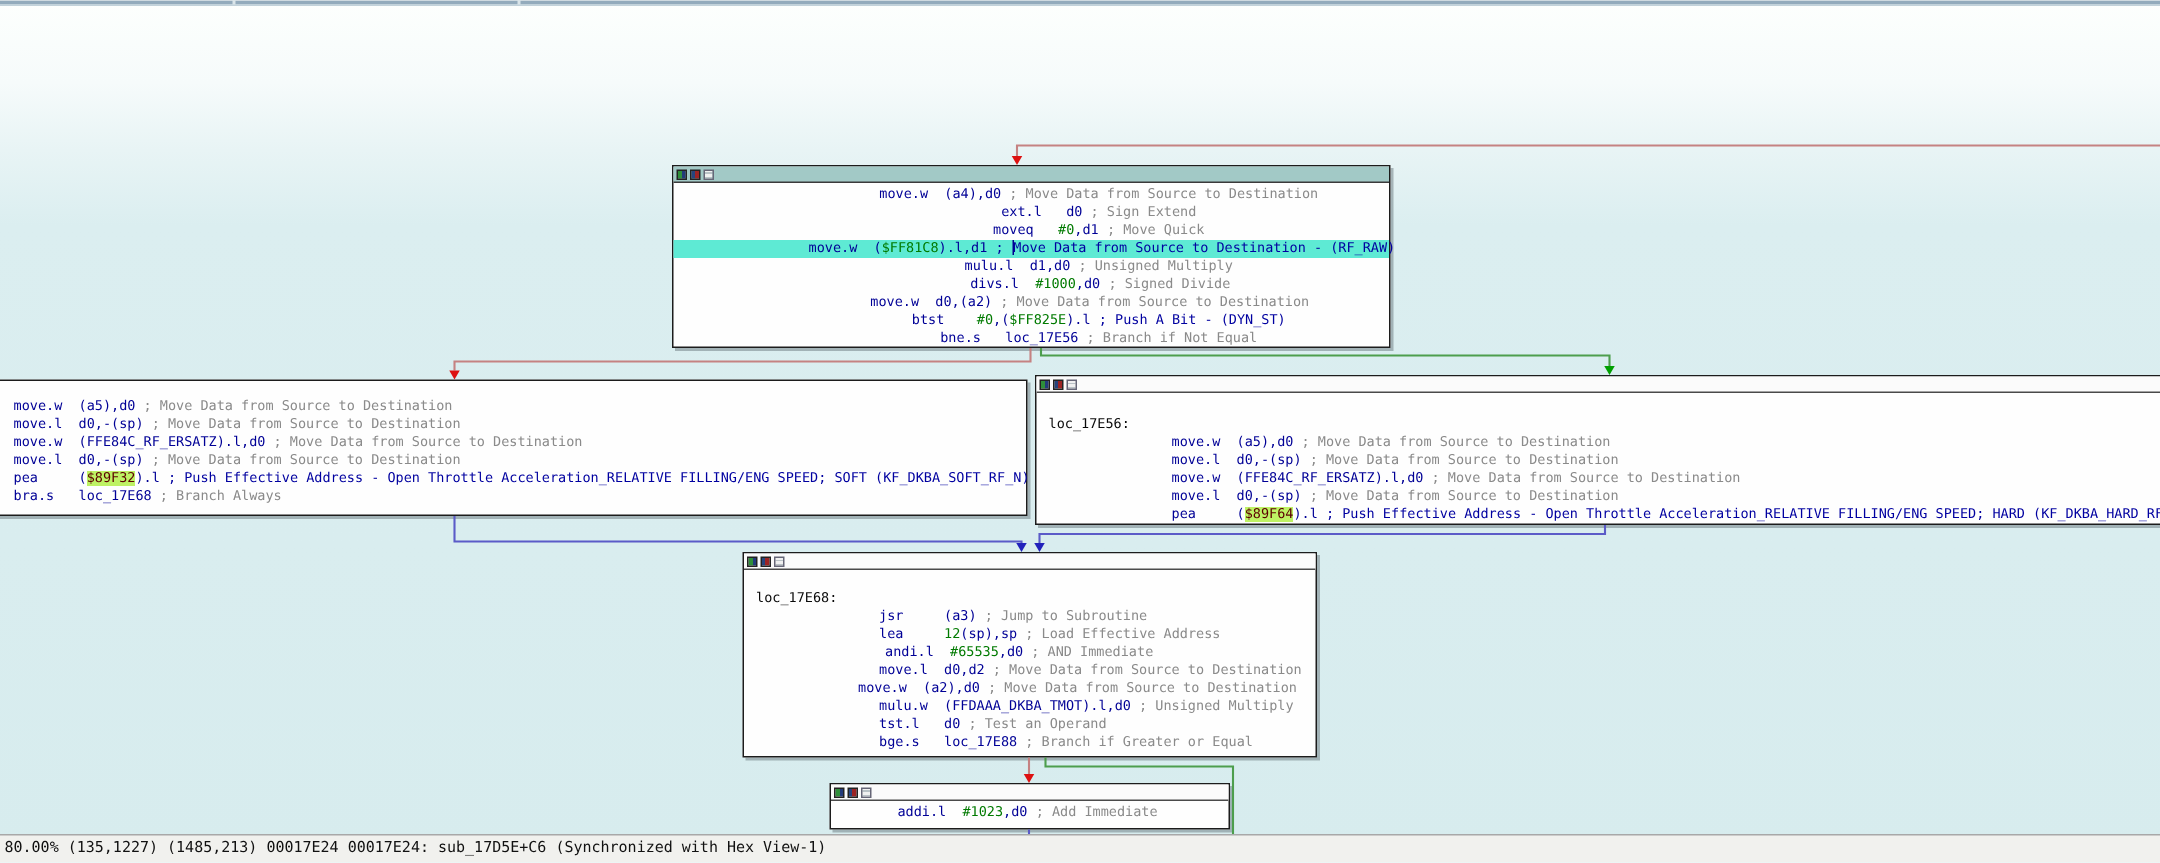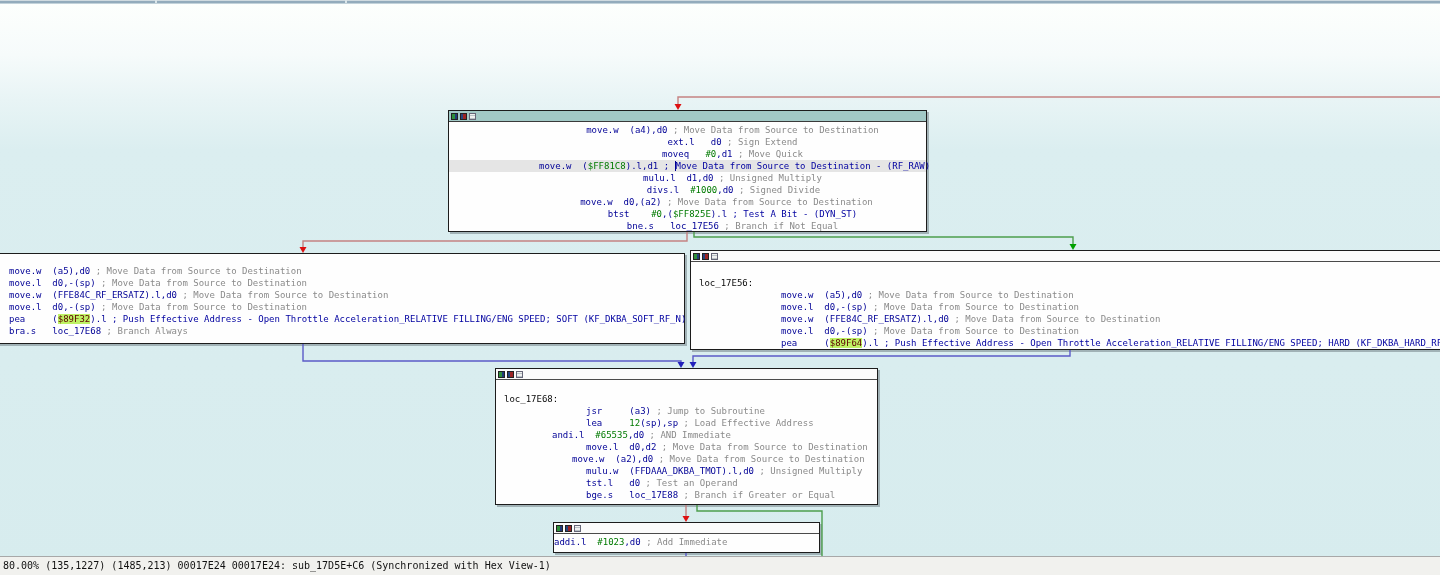--- a/index.html
+++ b/index.html
@@ -23,21 +23,21 @@
     height:11px;background:#fbfbfb;border-bottom:1px solid #4a4a4a;
     display:flex;align-items:center;gap:2px;padding-left:2px;box-sizing:border-box;
   }
   .sel .ntitle{background:#a2c9c6;border-bottom:1px solid #3a3a3a;}
   .nic{width:7px;height:7px;box-sizing:border-box;flex:0 0 auto;}
   .ic1{background:linear-gradient(90deg,#2f8f3a 0 55%,#223a7a 55% 100%);border:1px solid #222;}
   .ic2{background:linear-gradient(90deg,#26457e 0 45%,#9c2424 45% 100%);border:1px solid #222;}
   .ic3{background:repeating-linear-gradient(#f0f0f0 0 1px,#b9c2c6 1px 2px,#f0f0f0 2px 3px);border:1px solid #667;}
   .nbody{box-sizing:border-box;}
   .cl{height:12px;line-height:12px;white-space:pre;font-size:9px;}
-  .hl{background:#e5e5e5;}
+  .hl{background:#5eead4;}
   .s-i{color:#000096;}
   .s-n{color:#007a00;}
   .s-c{color:#8a8a8a;}
   .s-b{color:#0000a0;}
   .s-l{color:#0a0a0a;}
   .s-h{background:#bef264;color:#5c0000;}
   .s-u{display:inline-block;width:0;height:10px;border-left:1px solid #000090;vertical-align:-2px;}
   #statusbar{
     position:absolute;left:0;top:556px;width:1440px;height:19px;z-index:8;
     background:#f1f1ee;border-top:1px solid #a8a8a8;box-sizing:border-box;
@@ -60,21 +60,21 @@
           <span class="nic ic3"></span>
         </div>
         <div class="nbody" style="padding-top: 2px;">
           <div class="cl" style="padding-left: 90px;"><span class="s-i">move.w  (a4),d0</span><span class="s-c"> ; Move Data from Source to Destination</span></div>
           <div class="cl" style="padding-left: 90px;"><span class="s-i">ext.l   d0</span><span class="s-c"> ; Sign Extend</span></div>
           <div class="cl" style="padding-left: 90px;"><span class="s-i">moveq   </span><span class="s-n">#0</span><span class="s-i">,d1</span><span class="s-c"> ; Move Quick</span></div>
           <div class="cl hl" style="padding-left: 90px;"><span class="s-i">move.w  (</span><span class="s-n">$FF81C8</span><span class="s-i">).l,d1 </span><span class="s-b">; </span><span class="s-u"></span><span class="s-b">Move Data from Source to Destination - (RF_RAW)</span></div>
           <div class="cl" style="padding-left: 90px;"><span class="s-i">mulu.l  d1,d0</span><span class="s-c"> ; Unsigned Multiply</span></div>
           <div class="cl" style="padding-left: 64px; margin-left: 28px;"><span class="s-i">divs.l  </span><span class="s-n">#1000</span><span class="s-i">,d0</span><span class="s-c"> ; Signed Divide</span></div>
           <div class="cl" style="padding-left: 78px;"><span class="s-i">move.w  d0,(a2)</span><span class="s-c"> ; Move Data from Source to Destination</span></div>
-          <div class="cl" style="padding-left: 90px;"><span class="s-i">btst    </span><span class="s-n">#0</span><span class="s-i">,(</span><span class="s-n">$FF825E</span><span class="s-i">).l </span><span class="s-b">; Test A Bit - (DYN_ST)</span></div>
+          <div class="cl" style="padding-left: 90px;"><span class="s-i">btst    </span><span class="s-n">#0</span><span class="s-i">,(</span><span class="s-n">$FF825E</span><span class="s-i">).l </span><span class="s-b">; Push A Bit - (DYN_ST)</span></div>
           <div class="cl" style="padding-left: 90px;"><span class="s-i">bne.s   loc_17E56</span><span class="s-c"> ; Branch if Not Equal</span></div>
         </div>
       </div>
       <div class="node" style="left: -4px; top: 253px; width: 689px; height: 91px;">
         <div class="nbody" style="padding-top: 11px;">
           <div class="cl" style="padding-left: 12px;"><span class="s-i">move.w  (a5),d0</span><span class="s-c"> ; Move Data from Source to Destination</span></div>
           <div class="cl" style="padding-left: 12px;"><span class="s-i">move.l  d0,-(sp)</span><span class="s-c"> ; Move Data from Source to Destination</span></div>
           <div class="cl" style="padding-left: 12px;"><span class="s-i">move.w  (FFE84C_RF_ERSATZ).l,d0</span><span class="s-c"> ; Move Data from Source to Destination</span></div>
           <div class="cl" style="padding-left: 12px;"><span class="s-i">move.l  d0,-(sp)</span><span class="s-c"> ; Move Data from Source to Destination</span></div>
           <div class="cl" style="padding-left: 12px;"><span class="s-i">pea     (</span><span class="s-h">$89F32</span><span class="s-i">).l </span><span class="s-b">; Push Effective Address - Open Throttle Acceleration_RELATIVE FILLING/ENG SPEED; SOFT (KF_DKBA_SOFT_RF_N)</span></div>
@@ -99,36 +99,36 @@
       <div class="node" style="left: 495px; top: 368px; width: 383px; height: 137px;">
         <div class="ntitle">
           <span class="nic ic1"></span>
           <span class="nic ic2"></span>
           <span class="nic ic3"></span>
         </div>
         <div class="nbody" style="padding-top: 13px;">
           <div class="cl" style="padding-left: 8px;"><span class="s-l">loc_17E68:</span></div>
           <div class="cl" style="padding-left: 90px;"><span class="s-i">jsr     (a3)</span><span class="s-c"> ; Jump to Subroutine</span></div>
           <div class="cl" style="padding-left: 90px;"><span class="s-i">lea     </span><span class="s-n">12</span><span class="s-i">(sp),sp</span><span class="s-c"> ; Load Effective Address</span></div>
-          <div class="cl" style="padding-left: 56px;"><span class="s-i">andi.l  </span><span class="s-n">#65535</span><span class="s-i">,d0</span><span class="s-c"> ; AND Immediate</span></div>
+          <div class="cl" style="padding-left: 94px;"><span class="s-i">andi.l  </span><span class="s-n">#65535</span><span class="s-i">,d0</span><span class="s-c"> ; AND Immediate</span></div>
           <div class="cl" style="padding-left: 90px;"><span class="s-i">move.l  d0,d2</span><span class="s-c"> ; Move Data from Source to Destination</span></div>
           <div class="cl" style="padding-left: 76px;"><span class="s-i">move.w  (a2),d0</span><span class="s-c"> ; Move Data from Source to Destination</span></div>
           <div class="cl" style="padding-left: 90px;"><span class="s-i">mulu.w  (FFDAAA_DKBA_TMOT).l,d0</span><span class="s-c"> ; Unsigned Multiply</span></div>
           <div class="cl" style="padding-left: 90px;"><span class="s-i">tst.l   d0</span><span class="s-c"> ; Test an Operand</span></div>
           <div class="cl" style="padding-left: 90px;"><span class="s-i">bge.s   loc_17E88</span><span class="s-c"> ; Branch if Greater or Equal</span></div>
         </div>
       </div>
       <div class="node" style="left: 553px; top: 522px; width: 267px; height: 31px;">
         <div class="ntitle">
           <span class="nic ic1"></span>
           <span class="nic ic2"></span>
           <span class="nic ic3"></span>
         </div>
         <div class="nbody" style="padding-top: 2px;">
-          <div class="cl" style="text-align: left; padding-right: 3px;"><span class="s-i">addi.l  </span><span class="s-n">#1023</span><span class="s-i">,d0 </span><span class="s-c">; Add Immediate</span></div>
+          <div class="cl" style="text-align: center; padding-right: 3px;"><span class="s-i">addi.l  </span><span class="s-n">#1023</span><span class="s-i">,d0 </span><span class="s-c">; Add Immediate</span></div>
         </div>
       </div>
     </div>
   <svg id="edges" xmlns="http://www.w3.org/2000/svg">
       <polyline points="1440,97 678,97 678,104" fill="none" stroke="#c58282" stroke-width="1.4"></polyline>
       <polygon points="674.5,104 681.5,104 678,110" fill="#dd1111"></polygon>
       <polyline points="687,232 687,241 303,241 303,247" fill="none" stroke="#c58282" stroke-width="1.4"></polyline>
       <polygon points="299.5,247 306.5,247 303,253" fill="#dd1111"></polygon>
       <polyline points="694,232 694,237 1073,237 1073,244" fill="none" stroke="#4d9e4d" stroke-width="1.4"></polyline>
       <polygon points="1069.5,244 1076.5,244 1073,250" fill="#00a000"></polygon>

